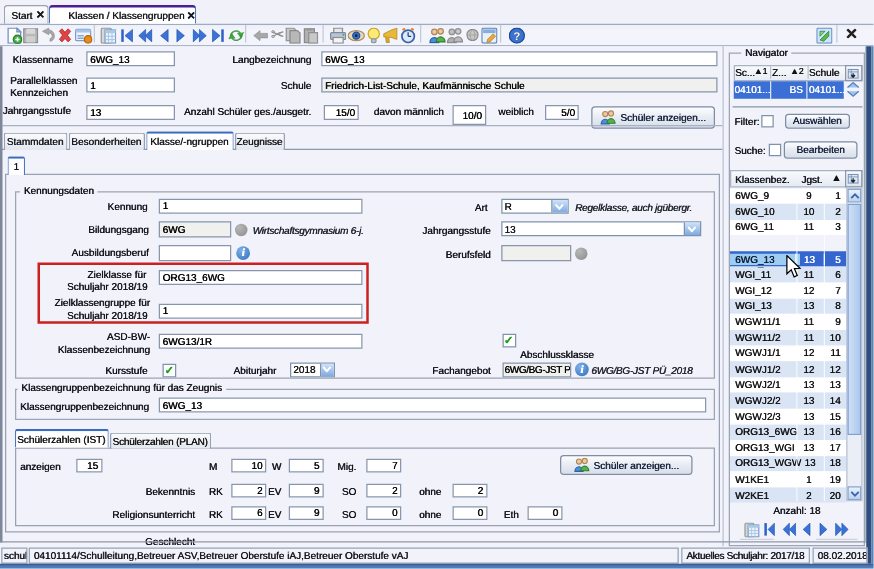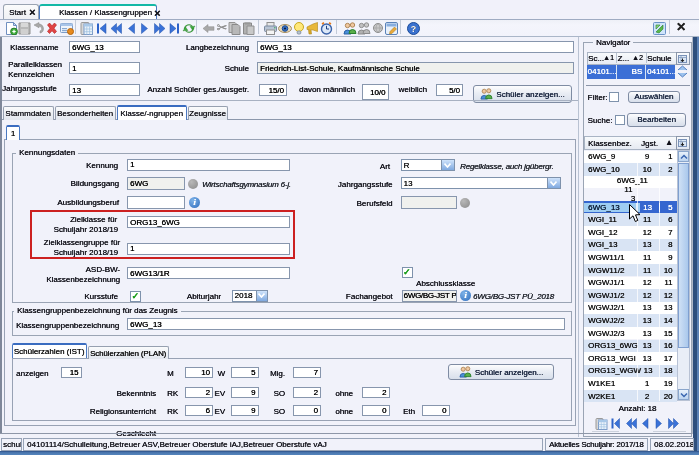--- a/index.html
+++ b/index.html
@@ -37,21 +37,21 @@
 .nr1 { padding-left:4px; flex:1; }
 .nr2 { width:23px; text-align:center; margin-left:-4px; }
 .nr3 { width:18px; text-align:right; padding-right:4px; }
 </style>
 </head>
 <body>
 <div id="win">
 
   <div id="tabbar"></div>
   <div class="ttab" style="left:3px; width:36px; background:linear-gradient(#fbfbfc,#eff0f4); border:1px solid #9aa3b2; border-bottom:none; border-radius:3px 3px 0 0; padding-left:5px;">Start<span style="font-weight:bold; margin-left:3px; font-size:11px;">×</span></div>
-  <div class="ttab" style="left:39px; width:118px; background:#fff; border:1px solid #4a78c0; border-bottom:none; border-top:2px solid #14b8a6; border-radius:3px 3px 0 0; padding-left:16px; z-index:5; height:15px;">
+  <div class="ttab" style="left:39px; width:118px; background:#fff; border:1px solid #4a78c0; border-bottom:none; border-top:2px solid #4c1d95; border-radius:3px 3px 0 0; padding-left:16px; z-index:5; height:15px;justify-content:flex-end;">
     <svg width="12" height="8" viewBox="0 0 12 8">
         <rect x="0.5" y="0.5" width="11" height="7" rx="1" fill="#1f4e8c" stroke="#16406f"></rect>
         <rect x="1.5" y="2" width="4.5" height="1.5" fill="#e8eef8"></rect>
         <rect x="1.5" y="4.5" width="4.5" height="1.5" fill="#e8eef8"></rect>
         <rect x="8.5" y="5" width="2" height="2" fill="#fff"></rect>
       </svg>
     <span style="margin-left:3px;">Klassen / Klassengruppen</span>
       <span style="font-weight:bold; margin-left:2px; font-size:11px;">×</span>
   </div>
 
@@ -433,21 +433,21 @@
     <div class="nrow" style="top:150.5px; background:#fff; ">
           <span class="nr1">6WG_9</span>
           <span class="nr2">9</span>
           <span class="nr3">1</span>
         </div>
     <div class="nrow" style="top:163.1px; background:#d9e4f4; ">
           <span class="nr1">6WG_10</span>
           <span class="nr2">10</span>
           <span class="nr3">2</span>
         </div>
-    <div class="nrow" style="top:175.7px; background:#fff;flex-direction:column; ">
+    <div class="nrow" style="top:175.7px; background:#fff; ">
           <span class="nr1">6WG_11</span>
           <span class="nr2">11</span>
           <span class="nr3">3</span>
         </div>
     <div class="nrow" style="top:204px; background:#d9e4f4; ">
           <span class="nr1">6WG_12</span>
           <span class="nr2">12</span>
           <span class="nr3">4</span>
         </div>
     <div class="nrow" style="top:200.9px; background:#3566cf; color:#fff;">

